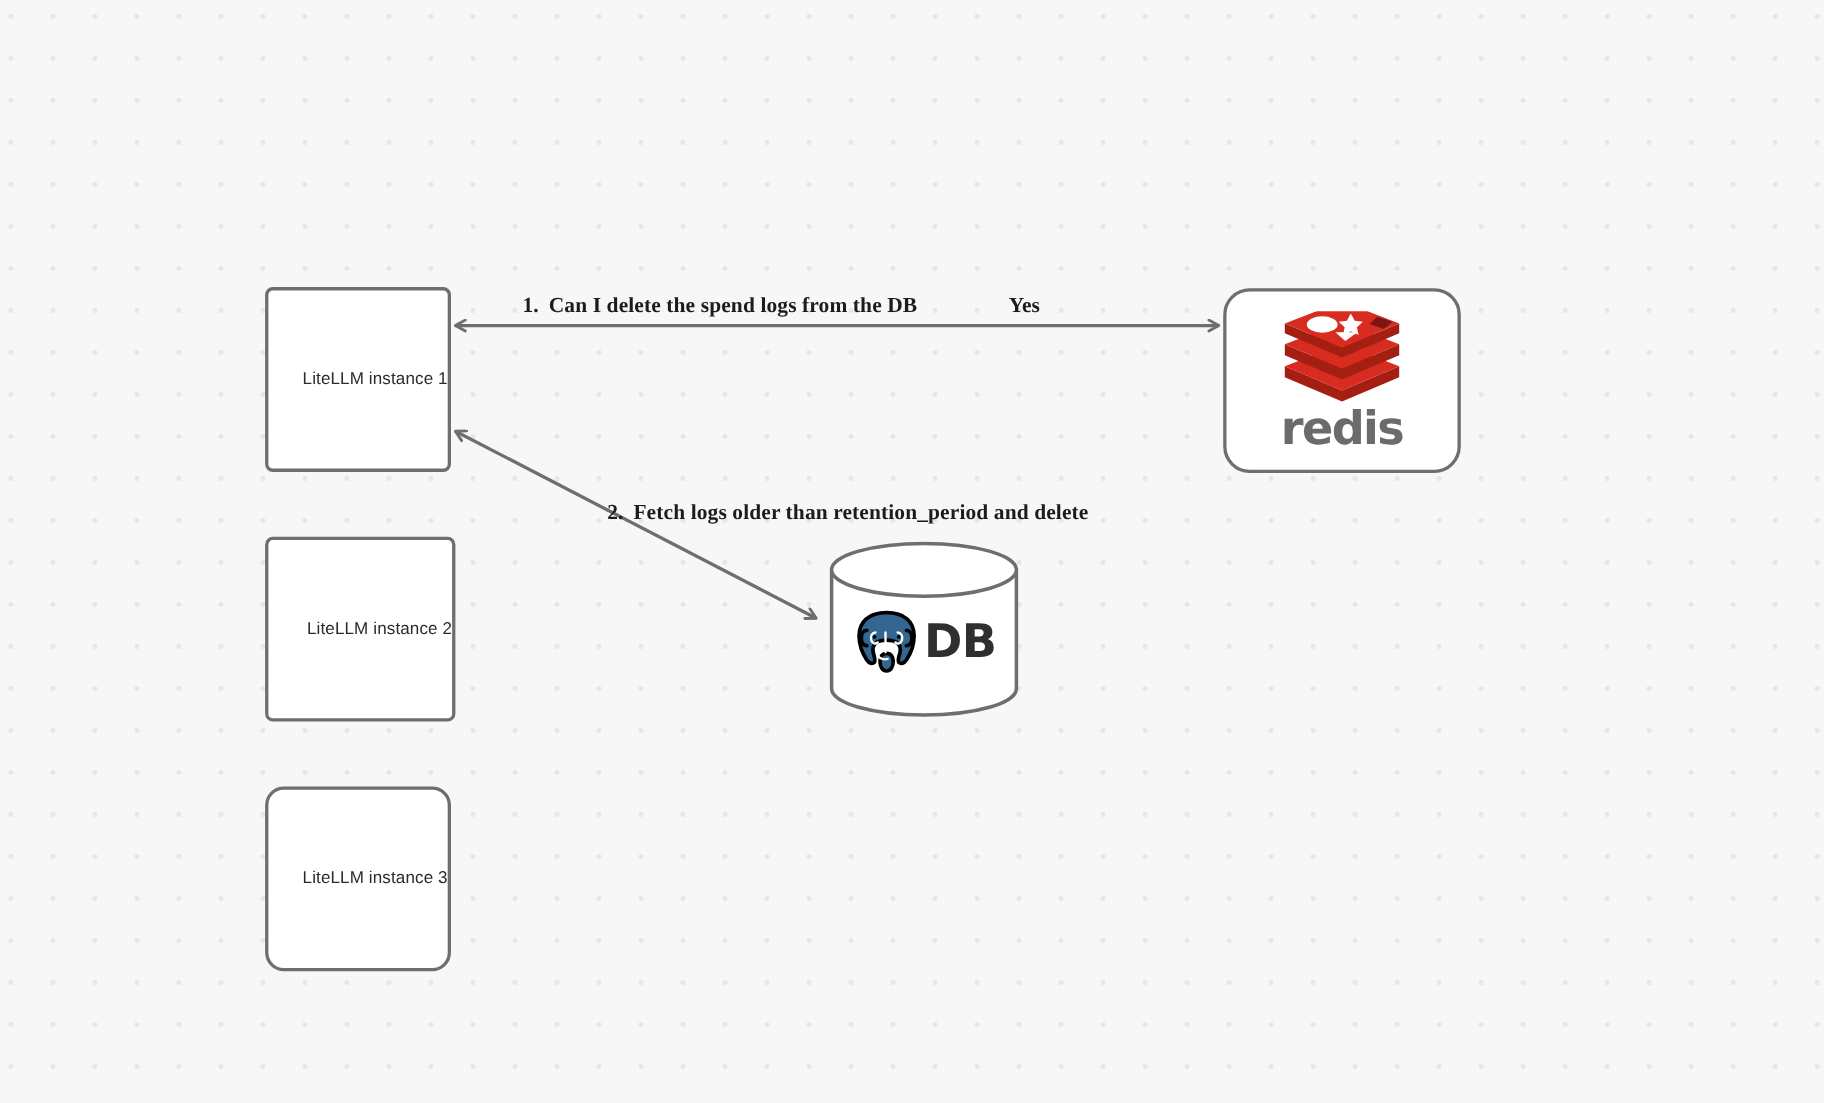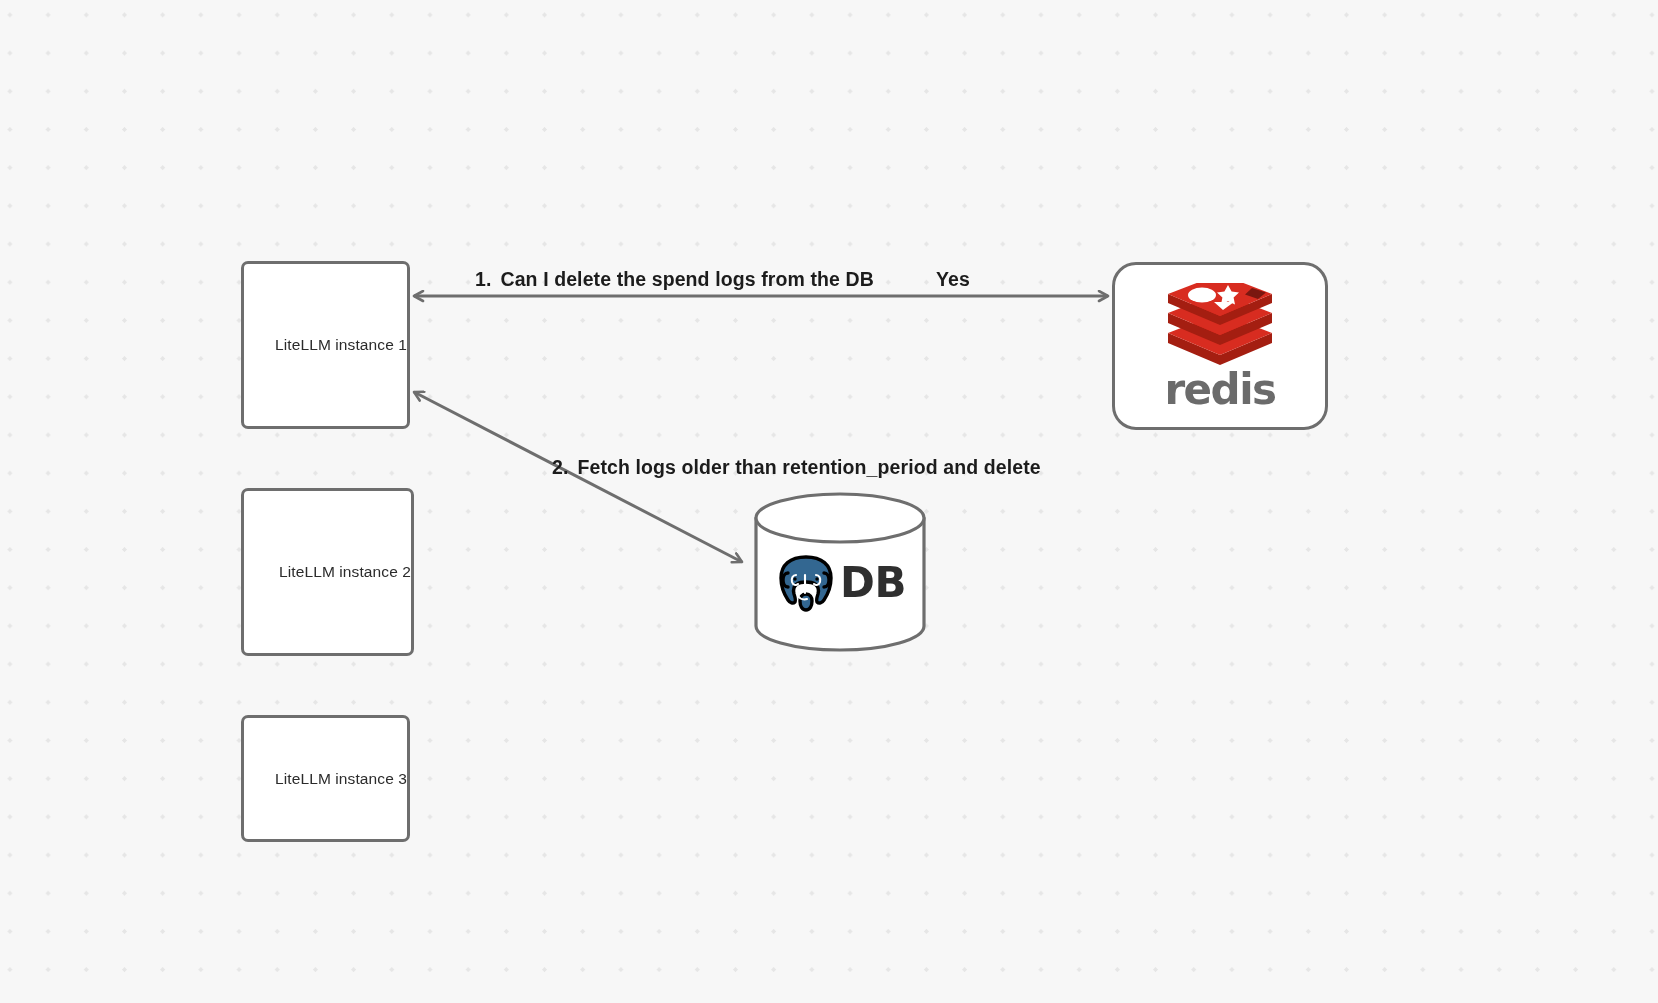--- a/index.html
+++ b/index.html
@@ -90,21 +90,21 @@
     font-family: "DejaVu Sans", sans-serif;
     font-size: 42px;
     font-weight: 600;
     color: #2f2f2f;
     letter-spacing: -0.5px;
     line-height: 1;
   }
   
   .edge-label {
     position: absolute;
-    font-family: Liberation Sans, sans-serif;
+    font-family: Liberation Serif, serif;
     font-weight: bold;
     font-size: 19.5px;
     color: #1c1c1c;
     white-space: nowrap;
     letter-spacing: 0.1px;
   }
   .edge-num {
     margin-right: 9px;
   }
   
@@ -140,21 +140,21 @@
   </svg>
 
   <div class="node-box" style="left:241px; top:261px; width:169px; height:168px;">
     <span class="node-label">LiteLLM instance 1</span>
   </div>
 
   <div class="node-box" style="left:241px; top:488px; width:173px; height:168px;">
     <span class="node-label">LiteLLM instance 2</span>
   </div>
 
-  <div class="node-box" style="left:241px; top:715px; width:169px; height:127px;">
+  <div class="node-box" style="left:241px; top:715px; width:169px; height:168px;border-radius:17px;">
     <span class="node-label">LiteLLM instance 3</span>
   </div>
 
   <div class="redis-node" style="left:1112px; top:262px; width:216px; height:168px;">
     <div class="redis-logo-wrap">
 
       <svg width="116" height="84" viewBox="0 0 116 84">
 
         <path d="M58 82 L6 60 L6 50 L58 72 L110 50 L110 60 Z" fill="#a41e11"></path>
         <path d="M58 72 L6 50 L58 30 L110 50 Z" fill="#d82c20"></path>
@@ -202,21 +202,21 @@
         </svg>
         <span class="db-text">DB</span>
       </div>
     </div>
   </div>
 
   <div class="edge-label" style="left:475px; top:268px;">
     <span class="edge-num">1.</span><span>Can I delete the spend logs from the DB</span>
   </div>
 
-  <div class="edge-label" style="left:936px; top:268px;">
+  <div class="edge-label" style="left:917px; top:268px;">
     <span>Yes</span>
   </div>
 
   <div class="edge-label" style="left:552px; top:456px;">
     <span class="edge-num">2.</span><span>Fetch logs older than retention_period and delete</span>
   </div>
 
 </div>
 
 </body></html>

